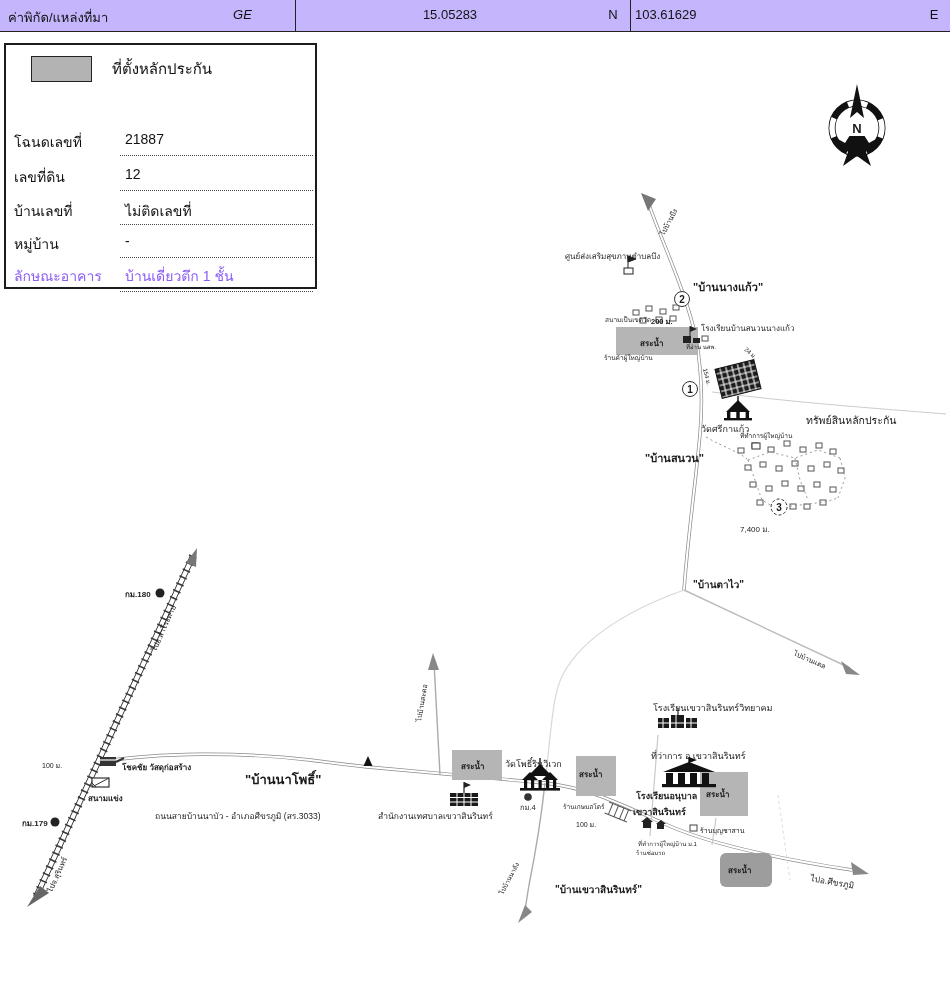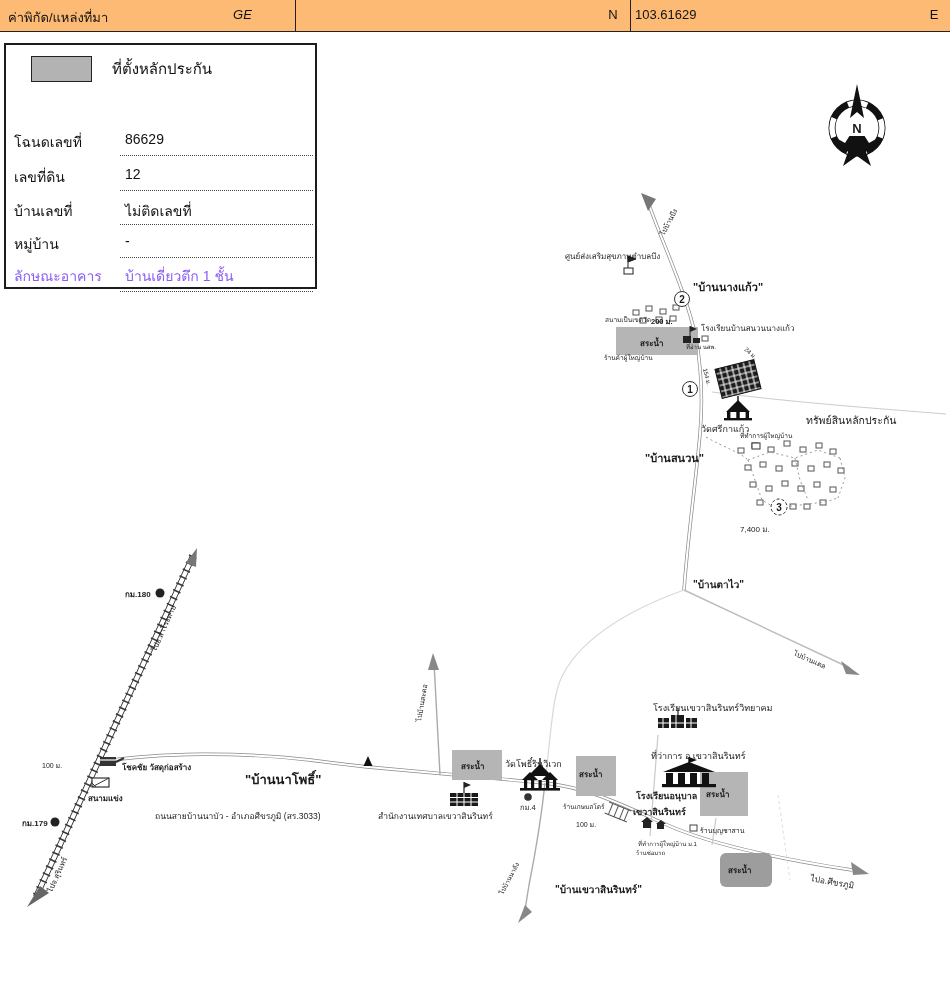--- a/index.html
+++ b/index.html
@@ -1,19 +1,19 @@
 <!DOCTYPE html>
 <html><head>
 <meta charset="utf-8">
 <style>
   html,body{margin:0;padding:0;background:#fff;}
   body{width:950px;height:982px;position:relative;overflow:hidden;
        font-family:"Liberation Sans",sans-serif;color:#111;}
   
-  .hdr{position:absolute;left:0;top:0;width:950px;height:31px;border-bottom:1.6px solid #222;background:#fdba74;z-index:5;}
+  .hdr{position:absolute;left:0;top:0;width:950px;height:31px;border-bottom:1.6px solid #222;background:#c4b5fd;z-index:5;}
   .hdr span{position:absolute;top:7px;font-size:13px;white-space:nowrap;}
   .hc1{left:8px;}
   .hc2{left:190px;width:105px;text-align:center;font-style:italic;}
   .hc3{left:300px;width:300px;text-align:center;}
   .hc4{left:598px;width:30px;text-align:center;}
   .hc5{left:635px;width:280px;text-align:left;}
   .hc6{left:922px;width:24px;text-align:center;}
   .vdiv{position:absolute;top:0;width:1.4px;height:31px;background:#222;}
   .vd1{left:295px;} .vd2{left:630px;}
   
@@ -27,33 +27,34 @@
   
   svg.map{position:absolute;left:0;top:0;z-index:1;}
   svg text{font-family:"Liberation Sans",sans-serif;fill:#1a1a1a;}
 </style>
 </head>
 <body>
 
 <div class="hdr">
   <span class="hc1">ค่าพิกัด/แหล่งที่มา</span>
   <span class="hc2">GE</span>
+  <span class="hc3">15.05283</span>
   <span class="hc4">N</span>
   <span class="hc5">103.61629</span>
   <span class="hc6">E</span>
   <i class="vdiv vd1"></i>
   <i class="vdiv vd2"></i>
 </div>
 
 <div class="legend">
   <div class="swatch"></div>
   <div class="title">ที่ตั้งหลักประกัน</div>
 
   <div class="lrow-label" style="top:86px">โฉนดเลขที่</div>
-  <div class="lrow-value" style="top:86px">86629</div>
+  <div class="lrow-value" style="top:86px">21887</div>
   <div class="ldots" style="top:110px"></div>
 
   <div class="lrow-label" style="top:121px">เลขที่ดิน</div>
   <div class="lrow-value" style="top:121px">12</div>
   <div class="ldots" style="top:145px"></div>
 
   <div class="lrow-label" style="top:155px">บ้านเลขที่</div>
   <div class="lrow-value" style="top:155px">ไม่ติดเลขที่</div>
   <div class="ldots" style="top:179px"></div>
 

